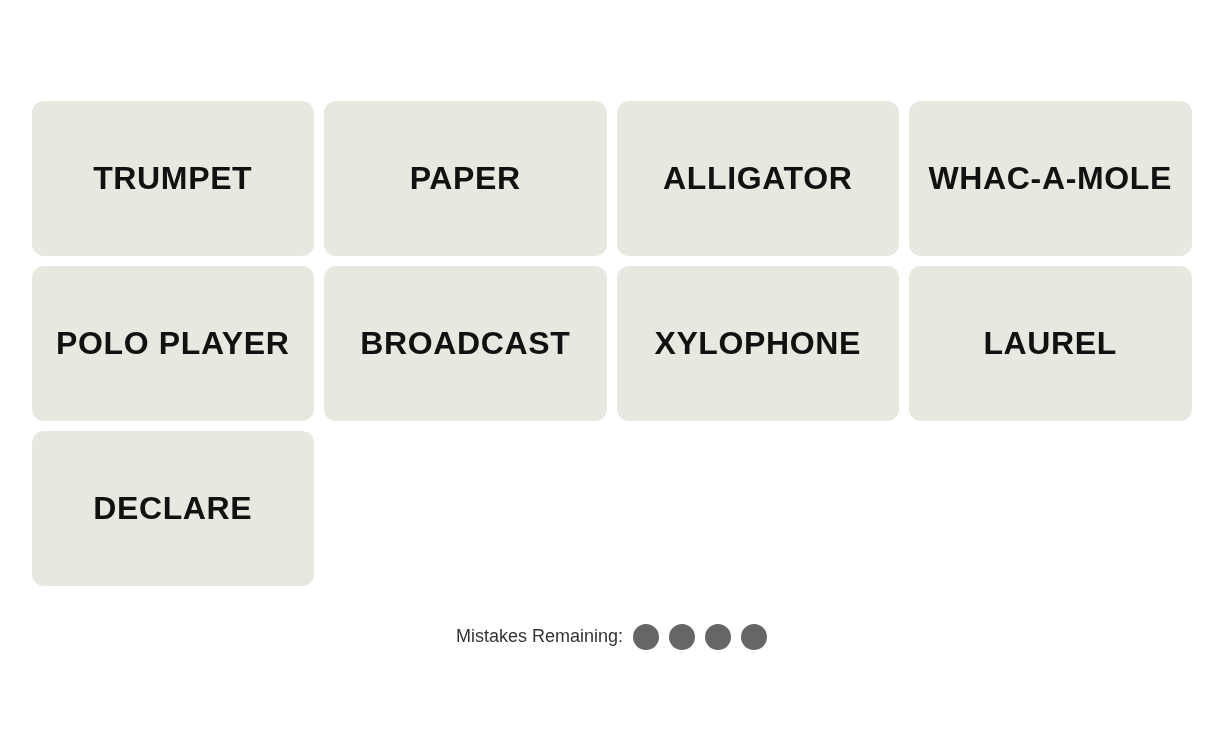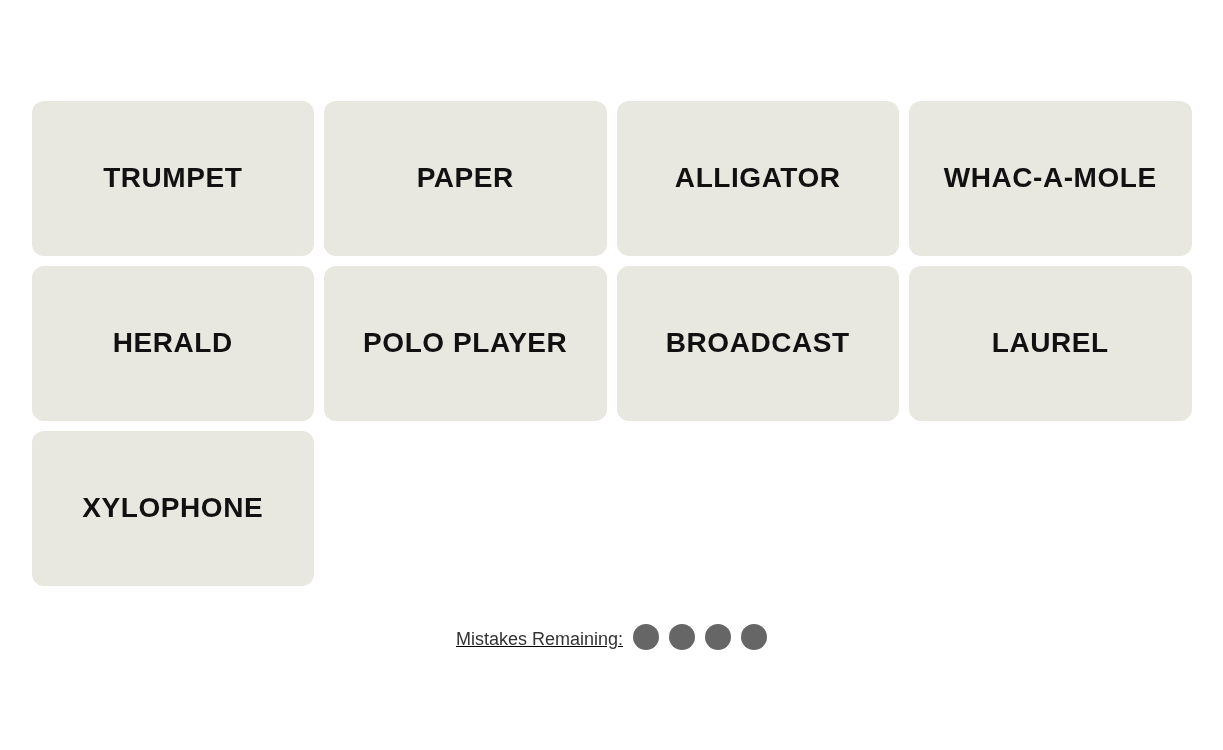--- a/index.html
+++ b/index.html
@@ -32,36 +32,35 @@
       border-radius: 12px;
       display: flex;
       align-items: center;
       justify-content: center;
       height: 155px;
       cursor: pointer;
       transition: background-color 0.15s;
     }
 
     .cell-label {
-      font-size: 28px;
+      font-size: 32px;
       font-weight: 900;
       color: #111111;
       text-align: center;
       letter-spacing: 0.02em;
       padding: 10px;
       text-transform: uppercase;
     }
 
     .footer {
       display: flex;
-      align-items: flex-end;
+      align-items: center;
       gap: 10px;
       margin-top: 18px;
       margin-bottom: 20px;
-      text-decoration: underline;
     }
 
     .footer-label {
       font-family: Arial, sans-serif;
       font-size: 18px;
       font-weight: 400;
       color: #333333;
     }
 
     .dots-container {
@@ -87,33 +86,33 @@
     <div class="grid-cell">
       <span class="cell-label">PAPER</span>
     </div>
     <div class="grid-cell">
       <span class="cell-label">ALLIGATOR</span>
     </div>
     <div class="grid-cell">
       <span class="cell-label">WHAC-A-MOLE</span>
     </div>
     <div class="grid-cell">
-      <span class="cell-label">HERALD</span>
-    </div>
-    <div class="grid-cell">
       <span class="cell-label">POLO PLAYER</span>
     </div>
     <div class="grid-cell">
       <span class="cell-label">BROADCAST</span>
     </div>
     <div class="grid-cell">
+      <span class="cell-label">XYLOPHONE</span>
+    </div>
+    <div class="grid-cell">
       <span class="cell-label">LAUREL</span>
     </div>
     <div class="grid-cell">
-      <span class="cell-label">XYLOPHONE</span>
+      <span class="cell-label">DECLARE</span>
     </div>
   </div>
 
 <div class="footer">
   <span class="footer-label">Mistakes Remaining:</span>
   <div class="dots-container">
     <div class="dot"></div>
     <div class="dot"></div>
     <div class="dot"></div>
     <div class="dot"></div>

